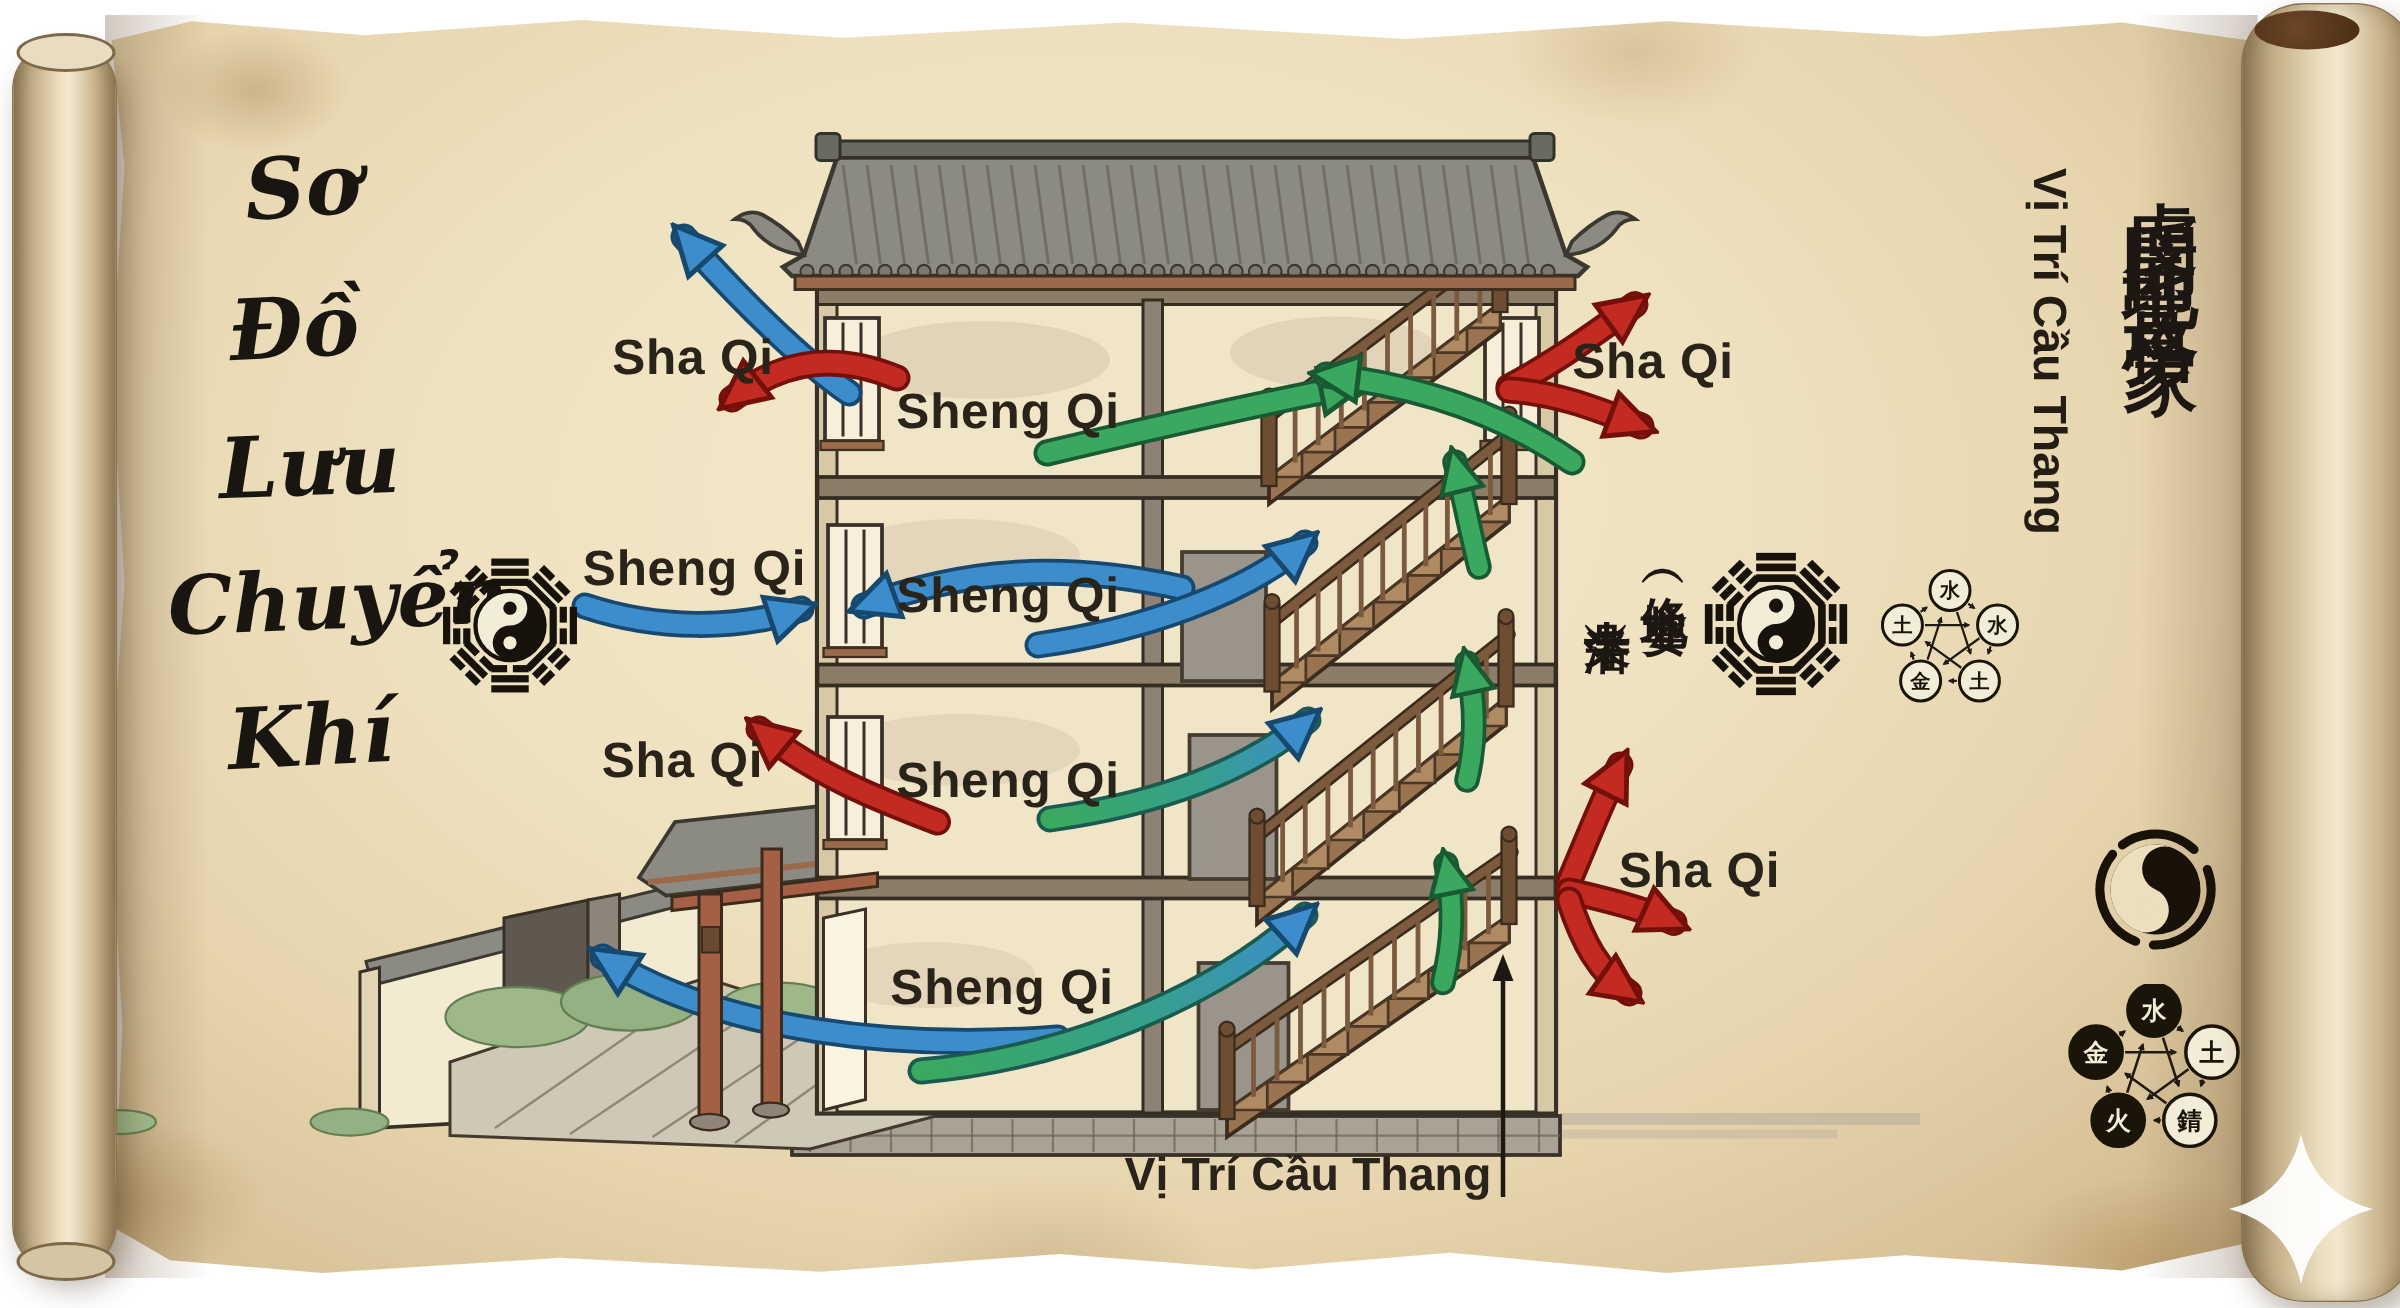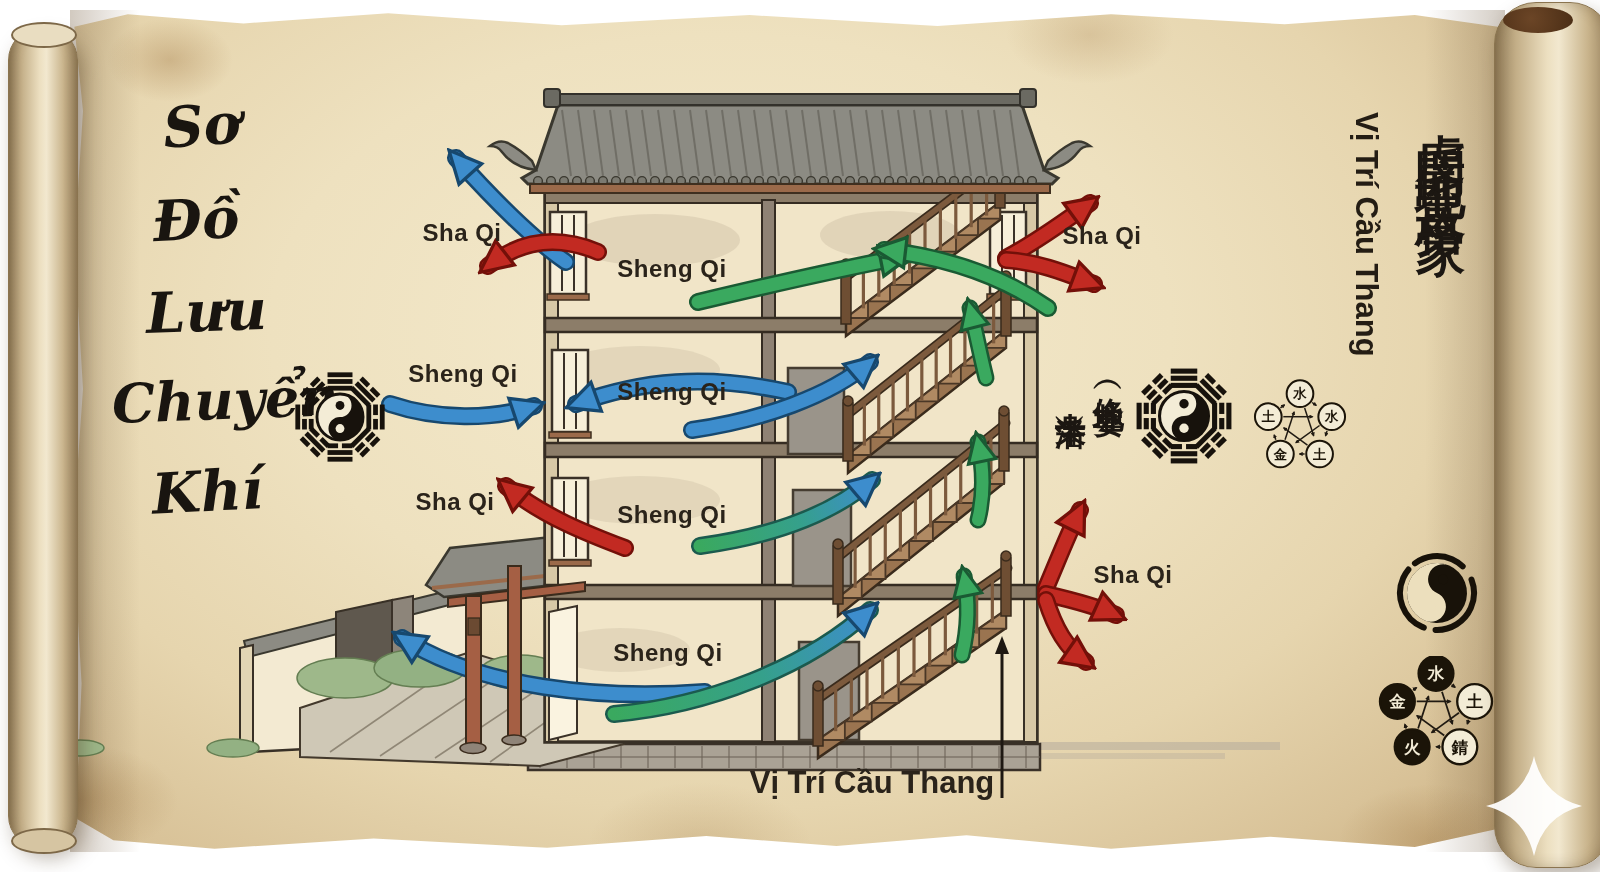--- a/index.html
+++ b/index.html
@@ -22,21 +22,21 @@
     box-shadow:6px 10px 20px rgba(60,40,15,.35), inset 0 0 14px rgba(80,55,25,.30);}
   .roll-left{left:8px;top:28px;width:68px;height:818px;border-radius:32px;}
   .roll-right{left:1494px;top:2px;width:116px;height:864px;border-radius:42px;}
   .cap{position:absolute;border-radius:50%;}
   .cap-t{left:2px;top:-7px;width:62px;height:22px;background:#e9ddc1;border:2px solid #7d6848;}
   .cap-b{left:2px;bottom:-7px;width:62px;height:22px;background:#d6c5a2;border:2px solid #7d6848;}
   .roll-curl{position:absolute;left:8px;top:4px;width:70px;height:26px;border-radius:50%;
     background:radial-gradient(circle at 40% 45%, #6b4526, #4a2d15);}
   #scene{position:absolute;left:0;top:0;z-index:3;}
   .txt{position:absolute;z-index:4;color:#2a231a;}
-  .flow-label{width:170px;text-align:center;font-size:24px;font-weight:600;letter-spacing:.5px;}
+  .flow-label{width:170px;text-align:center;font-size:33px;font-weight:600;letter-spacing:.5px;}
   .big-label{width:290px;text-align:center;font-size:31px;font-weight:700;}
   .title-line{font-family:"DejaVu Serif",serif;font-style:italic;font-weight:700;color:#191510;}
   .vcol{writing-mode:vertical-rl;text-orientation:upright;font-family:"DejaVu Serif",serif;
         color:#1c1712;}
   .cjk-small{font-size:31px;font-weight:700;letter-spacing:3px;}
   .cjk-big{font-size:50px;font-weight:600;letter-spacing:18px;}
   .rot90{transform:rotate(90deg);transform-origin:left top;white-space:nowrap;
          font-size:31px;font-weight:700;color:#241d14;}
   .icon-abs{position:absolute;z-index:4;}
   .sparkle{z-index:6;}

